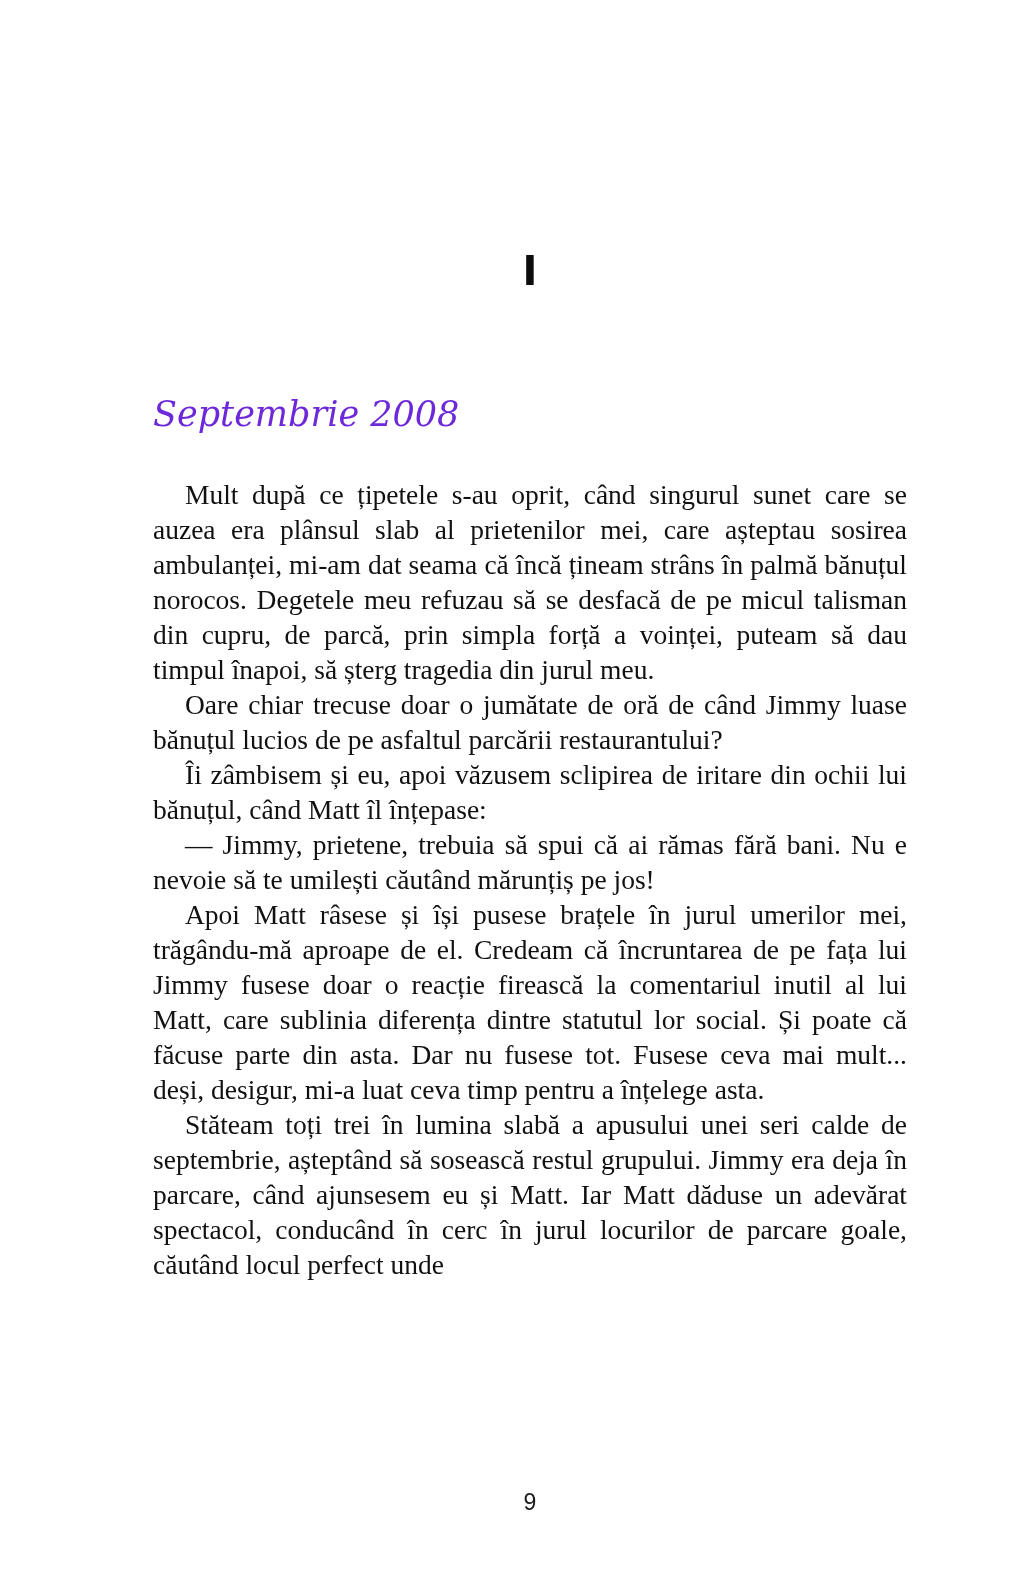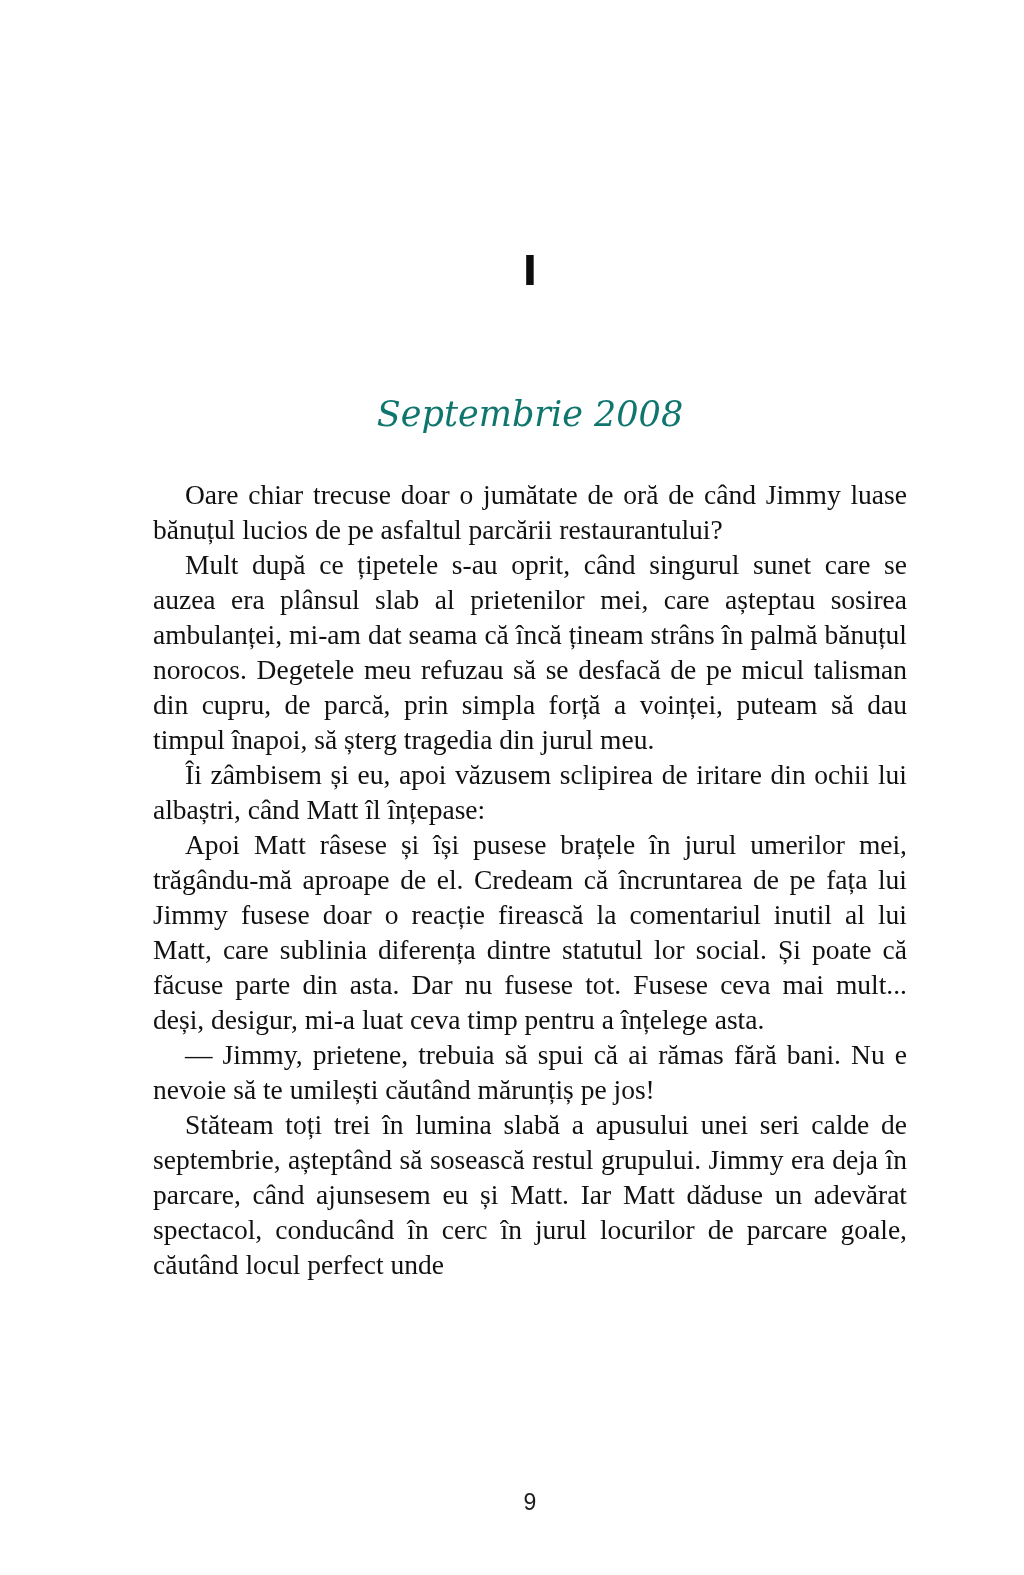--- a/index.html
+++ b/index.html
@@ -26,26 +26,25 @@
     margin-top: 251px;
     text-align: center;
     font-family: "DejaVu Sans", sans-serif;
     font-weight: 700;
     font-size: 40px;
     line-height: 1;
     color: #0d0d0d;
   }
   .section-title {
     margin-top: 102px;
-    text-align: center;
     font-family: "DejaVu Serif", serif;
     font-style: italic;
     font-size: 35px;
     line-height: 1.2;
-    color: #0f766e;
+    color: #6d28d9;
   }
   .body-text {
     margin-top: 42px;
     font-size: 27.5px;
     line-height: 35px;
     text-align: justify;
     color: #111111;
   }
   .body-text p {
     margin: 0;
@@ -65,22 +64,22 @@
   }
 </style>
 </head>
 <body>
 
 <div class="page">
   <div class="text-block">
     <div class="chapter-number">I</div>
     <div class="section-title">Septembrie 2008</div>
     <div class="body-text">
+      <p>Mult după ce țipetele s-au oprit, când singurul sunet care se auzea era plânsul slab al prietenilor mei, care așteptau sosirea ambulanței, mi-am dat seama că încă țineam strâns în palmă bănuțul norocos. Degetele meu refuzau să se desfacă de pe micul talisman din cupru, de parcă, prin simpla forță a voinței, puteam să dau timpul înapoi, să șterg tragedia din jurul meu.</p>
       <p>Oare chiar trecuse doar o jumătate de oră de când Jimmy luase bănuțul lucios de pe asfaltul parcării restaurantului?</p>
-      <p>Mult după ce țipetele s-au oprit, când singurul sunet care se auzea era plânsul slab al prietenilor mei, care așteptau sosirea ambulanței, mi-am dat seama că încă țineam strâns în palmă bănuțul norocos. Degetele meu refuzau să se desfacă de pe micul talisman din cupru, de parcă, prin simpla forță a voinței, puteam să dau timpul înapoi, să șterg tragedia din jurul meu.</p>
-      <p>Îi zâmbisem și eu, apoi văzusem sclipirea de iritare din ochii lui albaștri, când Matt îl înțepase:</p>
+      <p>Îi zâmbisem și eu, apoi văzusem sclipirea de iritare din ochii lui bănuțul, când Matt îl înțepase:</p>
+      <p>— Jimmy, prietene, trebuia să spui că ai rămas fără bani. Nu e nevoie să te umilești căutând mărunțiș pe jos!</p>
       <p>Apoi Matt râsese și își pusese brațele în jurul umerilor mei, trăgându-mă aproape de el. Credeam că încruntarea de pe fața lui Jimmy fusese doar o reacție firească la comentariul inutil al lui Matt, care sublinia diferența dintre statutul lor social. Și poate că făcuse parte din asta. Dar nu fusese tot. Fusese ceva mai mult... deși, desigur, mi-a luat ceva timp pentru a înțelege asta.</p>
-      <p>— Jimmy, prietene, trebuia să spui că ai rămas fără bani. Nu e nevoie să te umilești căutând mărunțiș pe jos!</p>
       <p>Stăteam toți trei în lumina slabă a apusului unei seri calde de septembrie, așteptând să sosească restul grupului. Jimmy era deja în parcare, când ajunsesem eu și Matt. Iar Matt dăduse un adevărat spectacol, conducând în cerc în jurul locurilor de parcare goale, căutând locul perfect unde</p>
     </div>
   </div>
   <div class="page-number">9</div>
 </div>
 
 </body></html>

